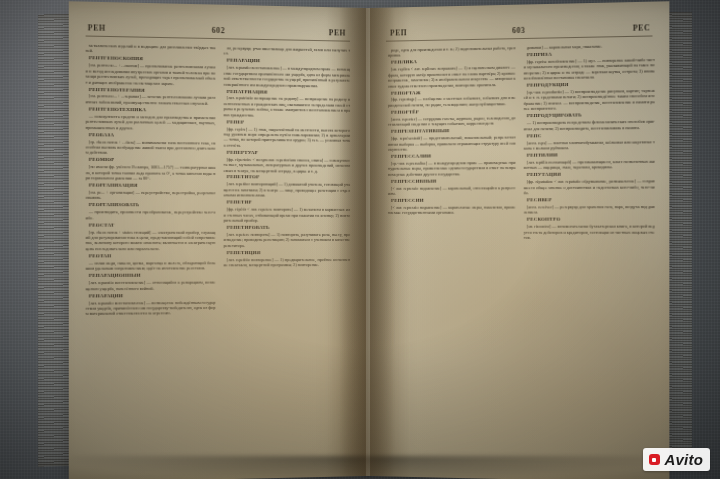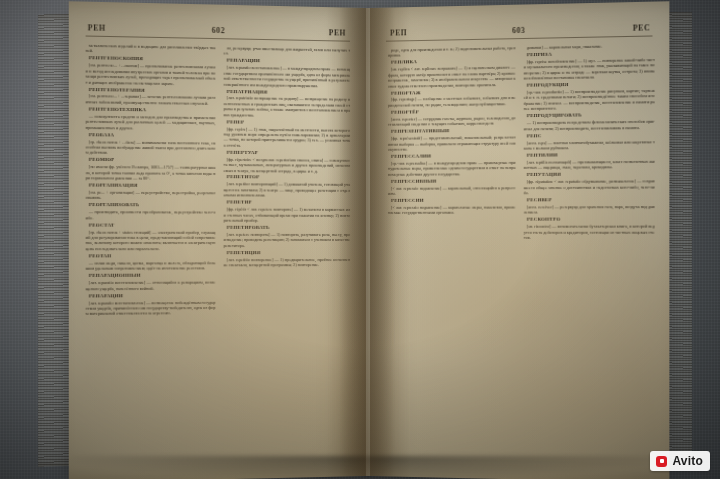--- a/index.html
+++ b/index.html
@@ -137,21 +137,21 @@
   #watermark .mark{
     width:13px;height:13px;position:relative;flex:0 0 auto;
   }
   #watermark .mark .b1,#watermark .mark .b2{
     position:absolute;background:#d91c24;border-radius:2px;
   }
   #watermark .mark .b1{left:1px;top:1px;width:11px;height:11px;border-radius:3px;}
   #watermark .mark .b2{left:4.5px;top:4.5px;width:4px;height:4px;background:#fff;border-radius:1px;}
   #watermark .wtext{
     font-family:"Liberation Sans", sans-serif;
-    font-size:12px;font-weight:bold;color:#1b1b1b;letter-spacing:.2px;
+    font-size:15px;font-weight:bold;color:#1b1b1b;letter-spacing:.2px;font-style:italic;
   }
 </style>
 </head>
 <body>
 
 <div id="scene">
   <div class="cloth"></div>
 
   <div id="book">
     <div class="block-left"></div>

